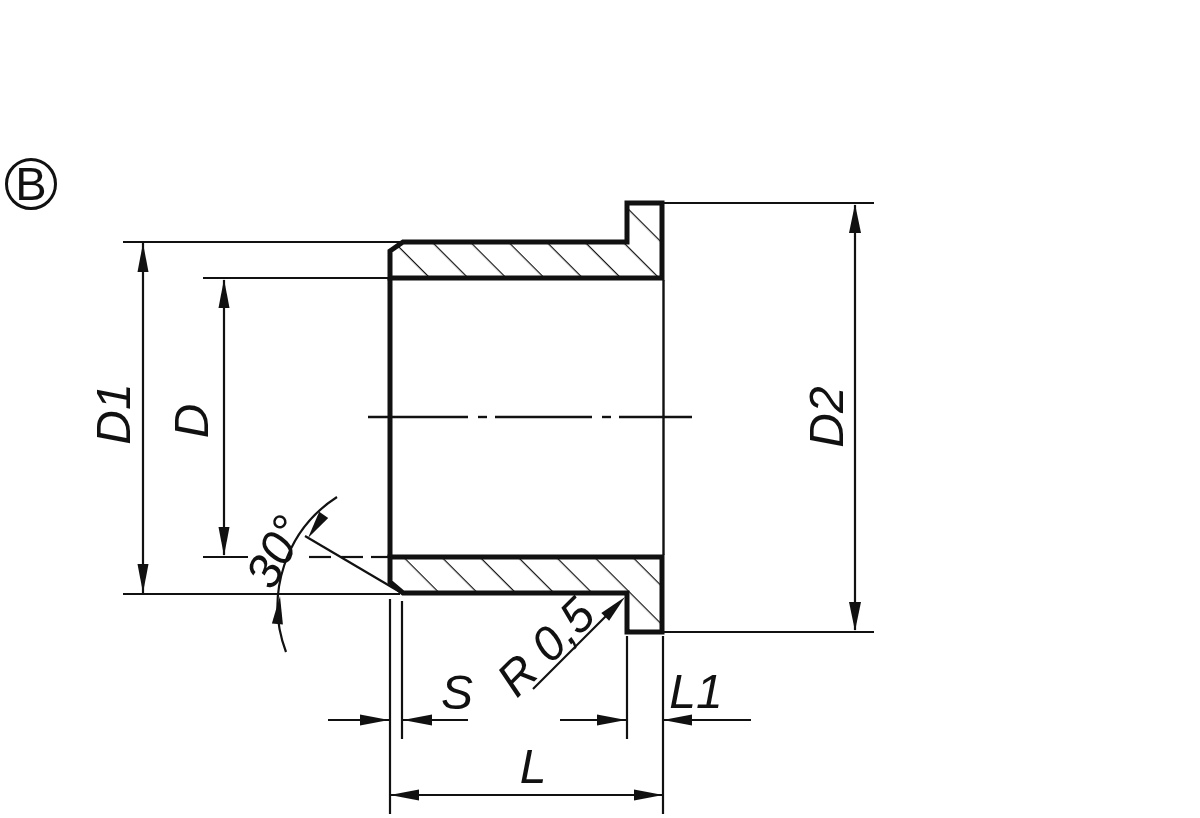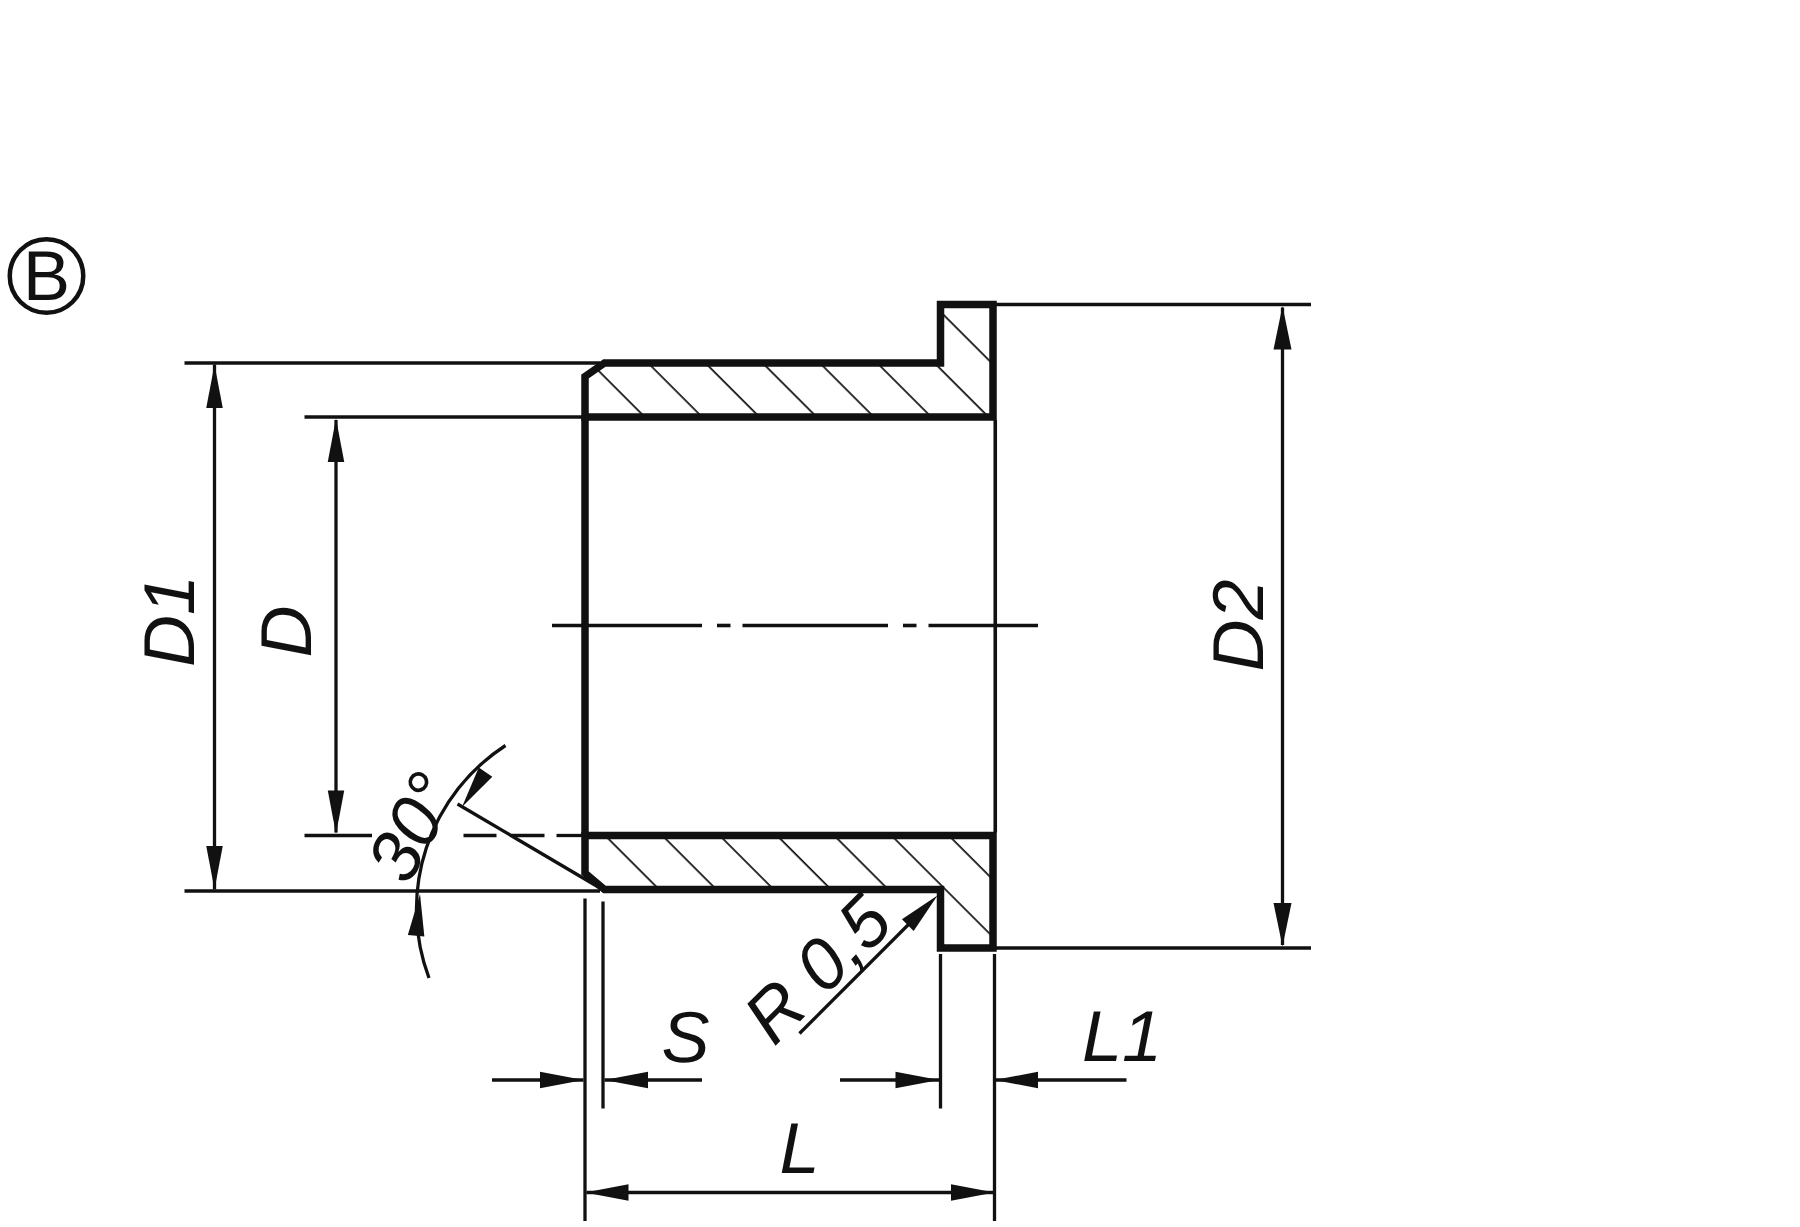--- a/index.html
+++ b/index.html
@@ -143,21 +143,21 @@
     <g stroke="#111" stroke-width="2.2">
       <line x1="533" y1="689" x2="610" y2="612"></line>
       <polygon points="625,597 609.1,620.7 601.3,612.9" fill="#111" stroke="none"></polygon>
     </g>
   </svg>
 
   <div class="lbl rot90" style="left:114px; top:414px;">D1</div>
   <div class="lbl rot90" style="left:192px; top:421px;">D</div>
   <div class="lbl rot90" style="left:827px; top:417px;">D2</div>
   <div class="lbl" style="left:457px; top:693px;">S</div>
-  <div class="lbl" style="left:748px; top:692px;">L1</div>
+  <div class="lbl" style="left:696px; top:692px;">L1</div>
   <div class="lbl" style="left:533px; top:767px;">L</div>
   <div class="lbl rot62" style="left:276px; top:552px;">30°</div>
   <div class="lbl rot45" style="left:546px; top:647px;">R 0,5</div>
 
   <div class="view-marker">
     <span>B</span>
   </div>
 
 </div>
 

